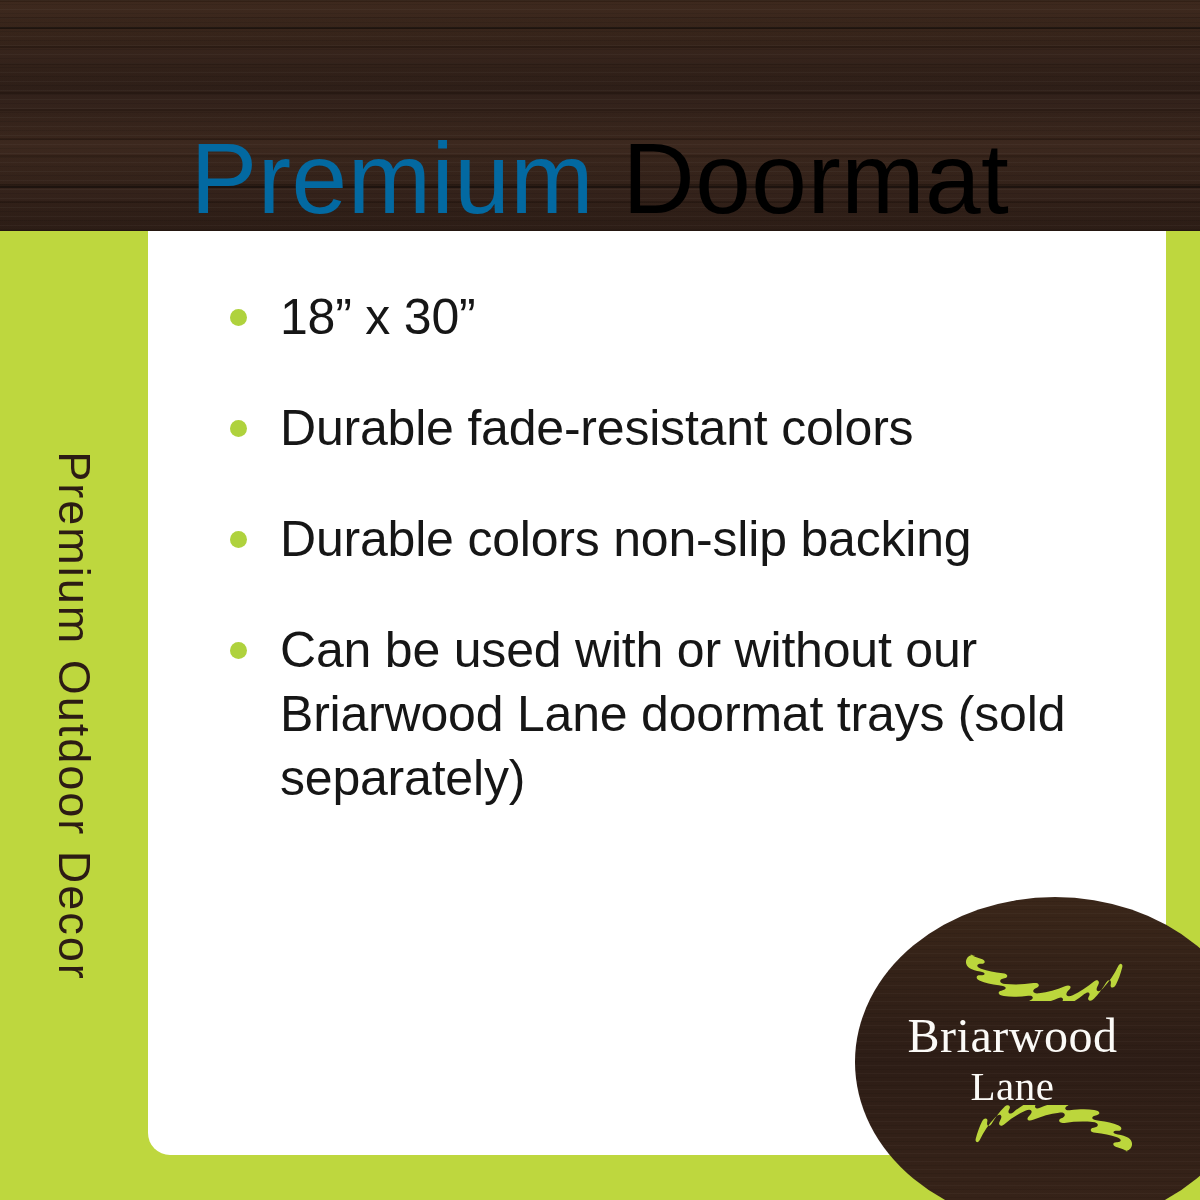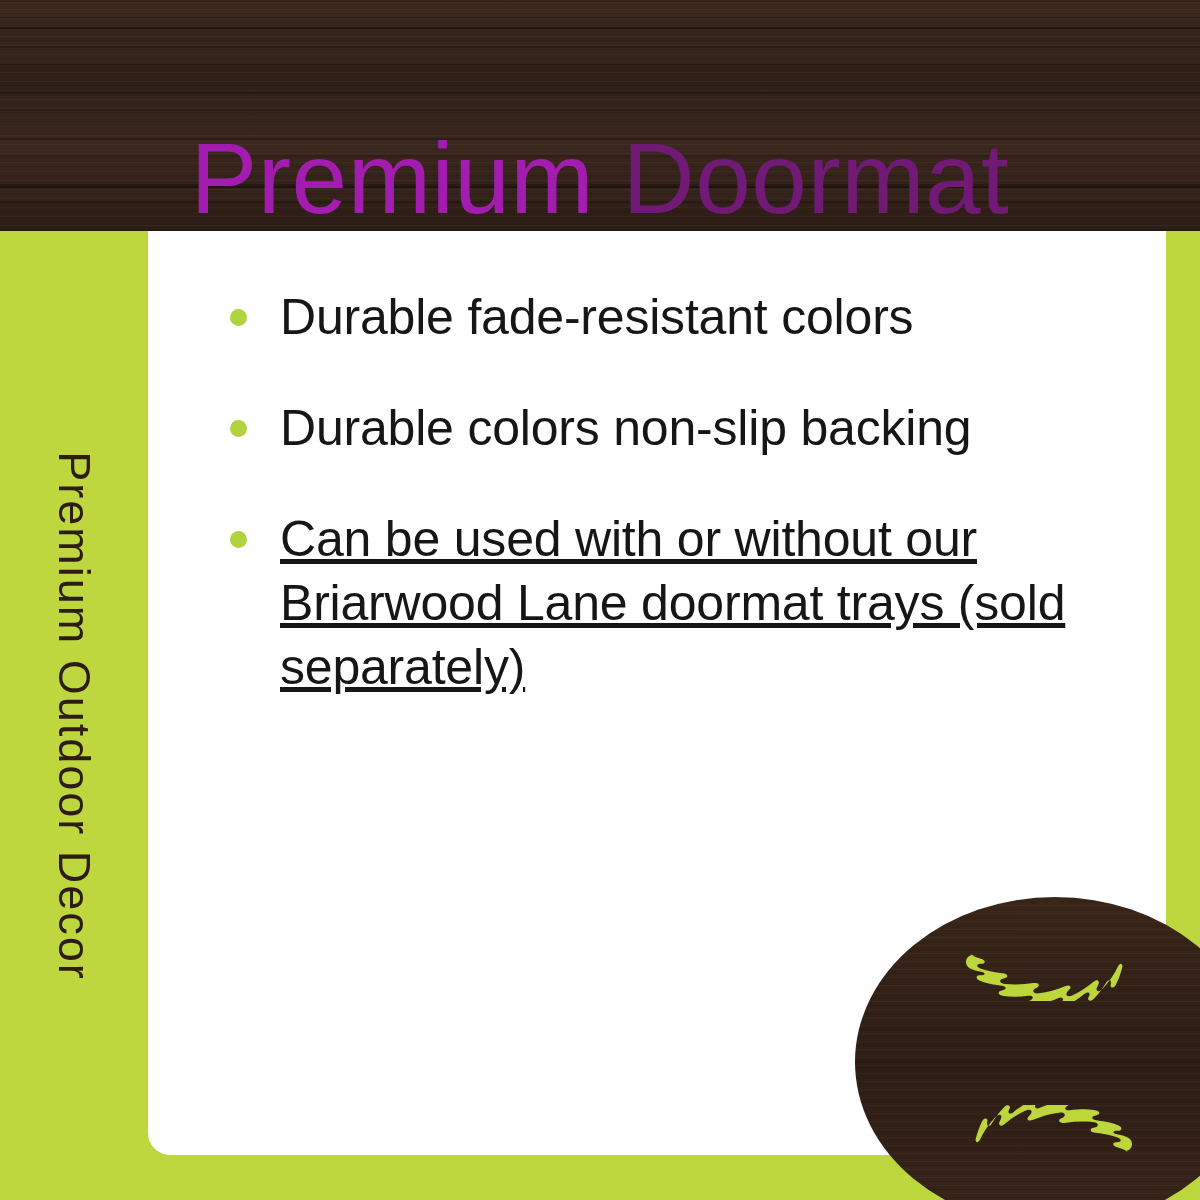--- a/index.html
+++ b/index.html
@@ -67,22 +67,22 @@
     top: 52px;
     width: 1200px;
     text-align: center;
     font-size: 100px;
     line-height: 118px;
     font-weight: 300;
     letter-spacing: 0.5px;
     white-space: nowrap;
     font-stretch: condensed;
   }
-  .title-accent { color: #a21caf; }
-  .title-main   { color: #701a75; }
+  .title-accent { color: #0369a1; }
+  .title-main   { color: #000000; }
 
   
   .side-label-wrap {
     position: absolute;
     left: 0px;
     top: 231px;
     width: 148px;
     height: 969px;
     overflow: hidden;
   }
@@ -126,21 +126,21 @@
     position: relative;
     padding-left: 52px;
     margin: 0 0 47px 0;
     color: #161616;
     font-size: 50px;
     line-height: 64px;
     font-weight: 400;
     letter-spacing: -0.2px;
     font-stretch: condensed;
   }
-  .bullet-item:last-child { margin-bottom: 12px; text-decoration: underline; }
+  .bullet-item:last-child { margin-bottom: 12px; }
   .bullet-dot {
     position: absolute;
     left: 2px;
     top: 24px;
     width: 17px;
     height: 17px;
     border-radius: 50%;
     background: #afd23d;
   }
   .bullet-text { display: block; }
@@ -233,20 +233,24 @@
 
   <div class="panel"></div>
 
   <div class="side-label-wrap">
     <div class="side-label">Premium Outdoor Decor</div>
   </div>
 
   <ul class="bullet-list">
     <li class="bullet-item">
       <span class="bullet-dot"></span>
+      <span class="bullet-text">18” x 30”</span>
+    </li>
+    <li class="bullet-item">
+      <span class="bullet-dot"></span>
       <span class="bullet-text">Durable fade-resistant colors</span>
     </li>
     <li class="bullet-item">
       <span class="bullet-dot"></span>
       <span class="bullet-text">Durable colors non-slip backing</span>
     </li>
     <li class="bullet-item">
       <span class="bullet-dot"></span>
       <span class="bullet-text">Can be used with or without our Briarwood Lane doormat trays (sold separately)</span>
     </li>
@@ -254,20 +258,24 @@
 
   <div class="logo-badge">
     <div class="logo-inner">
 
       <div class="leaf-top">
         <svg viewBox="0 0 170 56" xmlns="http://www.w3.org/2000/svg" aria-hidden="true">
           <path fill="#bcd63c" d="M10.5 10.5c-3.6-1.2-7.4 0.4-8.9 3.6-1.6 3.4-0.2 7.3 3.1 9.2 2.8 1.6 6.3 2.6 10.4 3.3 3.2 0.6 4.6 1.3 4.4 2.3-0.2 1.1-1.8 1.5-4.6 1.4-1.9-0.1-3.0 0.6-3.2 1.8-0.2 1.4 0.9 2.6 3.2 3.6 5.0 2.2 11.4 3.7 18.9 4.6 4.3 0.5 6.6 1.3 6.9 2.5 0.3 1.3-1.3 2.3-4.3 2.9-2.0 0.4-3.0 1.4-2.7 2.6 0.3 1.4 2.1 2.3 5.2 2.8 6.7 1.1 14.9 1.0 24.3-0.3 2.4-0.3 3.9 0.1 4.4 1.2 0.5 1.2-0.3 2.3-2.3 3.3-1.5 0.8-2.0 1.8-1.4 2.8 0.6 1.1 2.3 1.6 4.9 1.4 7.9-0.6 16.0-2.7 24.2-6.2 2.4-1.0 4.0-0.9 4.7 0.2 0.7 1.1 0.1 2.5-1.7 4.0-1.4 1.2-1.6 2.4-0.6 3.3 1.0 1.0 2.8 0.9 5.1-0.1 6.4-2.7 12.7-6.6 18.8-11.6 2.0-1.7 3.6-2.1 4.6-1.3 1.0 0.8 0.9 2.3-0.3 4.3-0.9 1.6-0.6 2.9 0.7 3.4 1.3 0.6 2.9 0.0 4.6-1.7 4.5-4.5 8.6-9.9 12.3-16.2 1.2-2.0 2.5-2.8 3.6-2.3 1.1 0.5 1.4 1.9 0.9 4.1-0.4 1.8 0.2 3.0 1.6 3.1 1.4 0.1 2.7-0.9 3.7-3.0 2.6-5.2 4.6-10.9 6.2-17.1 0.5-1.9 0.1-3.2-1.0-3.5-1.1-0.3-2.2 0.6-3.1 2.4-3.9 8.2-9.0 15.6-15.2 22.2-2.5 2.6-4.6 3.4-5.7 2.3-1.0-1.0-0.7-3.0 0.8-5.6 1.2-2.0 1.2-3.6 0.1-4.4-1.1-0.9-2.8-0.4-4.8 1.3-6.4 5.4-13.3 9.8-20.6 13.2-3.0 1.4-5.2 1.3-6.0 0.0-0.8-1.3 0.0-3.2 2.2-5.2 1.7-1.6 2.1-3.1 1.1-4.0-1.0-1.0-2.8-0.9-5.1 0.1-8.5 3.6-17.1 6.0-25.9 7.1-3.3 0.4-5.3-0.2-5.7-1.7-0.4-1.4 0.9-2.8 3.4-3.9 1.9-0.8 2.6-2.1 1.9-3.3-0.7-1.2-2.5-1.7-5.1-1.3-9.7 1.4-19.1 1.7-28.1 0.9-3.3-0.3-5.1-1.3-5.2-2.8-0.1-1.4 1.5-2.4 4.2-2.9 2.1-0.4 3.1-1.4 2.8-2.7-0.3-1.3-1.9-2.1-4.6-2.4-7.9-0.9-15.1-2.4-21.6-4.5-2.6-0.9-3.9-2.0-3.7-3.2 0.2-1.2 1.7-1.8 4.1-1.7 2.0 0.1 3.2-0.6 3.3-1.8 0.1-1.3-1.0-2.3-3.1-2.9-4.2-1.2-8.1-2.7-11.6-4.5z"></path>
         </svg>
       </div>
 
+      <div class="logo-wordmark">
+        <span class="logo-word-main">Briarwood</span>
+        <span class="logo-word-sub">Lane</span>
+      </div>
 
       <div class="leaf-bottom">
         <svg viewBox="0 0 170 56" xmlns="http://www.w3.org/2000/svg" aria-hidden="true">
           <g transform="translate(170,56) rotate(180)">
             <path fill="#bcd63c" d="M10.5 10.5c-3.6-1.2-7.4 0.4-8.9 3.6-1.6 3.4-0.2 7.3 3.1 9.2 2.8 1.6 6.3 2.6 10.4 3.3 3.2 0.6 4.6 1.3 4.4 2.3-0.2 1.1-1.8 1.5-4.6 1.4-1.9-0.1-3.0 0.6-3.2 1.8-0.2 1.4 0.9 2.6 3.2 3.6 5.0 2.2 11.4 3.7 18.9 4.6 4.3 0.5 6.6 1.3 6.9 2.5 0.3 1.3-1.3 2.3-4.3 2.9-2.0 0.4-3.0 1.4-2.7 2.6 0.3 1.4 2.1 2.3 5.2 2.8 6.7 1.1 14.9 1.0 24.3-0.3 2.4-0.3 3.9 0.1 4.4 1.2 0.5 1.2-0.3 2.3-2.3 3.3-1.5 0.8-2.0 1.8-1.4 2.8 0.6 1.1 2.3 1.6 4.9 1.4 7.9-0.6 16.0-2.7 24.2-6.2 2.4-1.0 4.0-0.9 4.7 0.2 0.7 1.1 0.1 2.5-1.7 4.0-1.4 1.2-1.6 2.4-0.6 3.3 1.0 1.0 2.8 0.9 5.1-0.1 6.4-2.7 12.7-6.6 18.8-11.6 2.0-1.7 3.6-2.1 4.6-1.3 1.0 0.8 0.9 2.3-0.3 4.3-0.9 1.6-0.6 2.9 0.7 3.4 1.3 0.6 2.9 0.0 4.6-1.7 4.5-4.5 8.6-9.9 12.3-16.2 1.2-2.0 2.5-2.8 3.6-2.3 1.1 0.5 1.4 1.9 0.9 4.1-0.4 1.8 0.2 3.0 1.6 3.1 1.4 0.1 2.7-0.9 3.7-3.0 2.6-5.2 4.6-10.9 6.2-17.1 0.5-1.9 0.1-3.2-1.0-3.5-1.1-0.3-2.2 0.6-3.1 2.4-3.9 8.2-9.0 15.6-15.2 22.2-2.5 2.6-4.6 3.4-5.7 2.3-1.0-1.0-0.7-3.0 0.8-5.6 1.2-2.0 1.2-3.6 0.1-4.4-1.1-0.9-2.8-0.4-4.8 1.3-6.4 5.4-13.3 9.8-20.6 13.2-3.0 1.4-5.2 1.3-6.0 0.0-0.8-1.3 0.0-3.2 2.2-5.2 1.7-1.6 2.1-3.1 1.1-4.0-1.0-1.0-2.8-0.9-5.1 0.1-8.5 3.6-17.1 6.0-25.9 7.1-3.3 0.4-5.3-0.2-5.7-1.7-0.4-1.4 0.9-2.8 3.4-3.9 1.9-0.8 2.6-2.1 1.9-3.3-0.7-1.2-2.5-1.7-5.1-1.3-9.7 1.4-19.1 1.7-28.1 0.9-3.3-0.3-5.1-1.3-5.2-2.8-0.1-1.4 1.5-2.4 4.2-2.9 2.1-0.4 3.1-1.4 2.8-2.7-0.3-1.3-1.9-2.1-4.6-2.4-7.9-0.9-15.1-2.4-21.6-4.5-2.6-0.9-3.9-2.0-3.7-3.2 0.2-1.2 1.7-1.8 4.1-1.7 2.0 0.1 3.2-0.6 3.3-1.8 0.1-1.3-1.0-2.3-3.1-2.9-4.2-1.2-8.1-2.7-11.6-4.5z"></path>
           </g>
         </svg>
       </div>
 
     </div>

